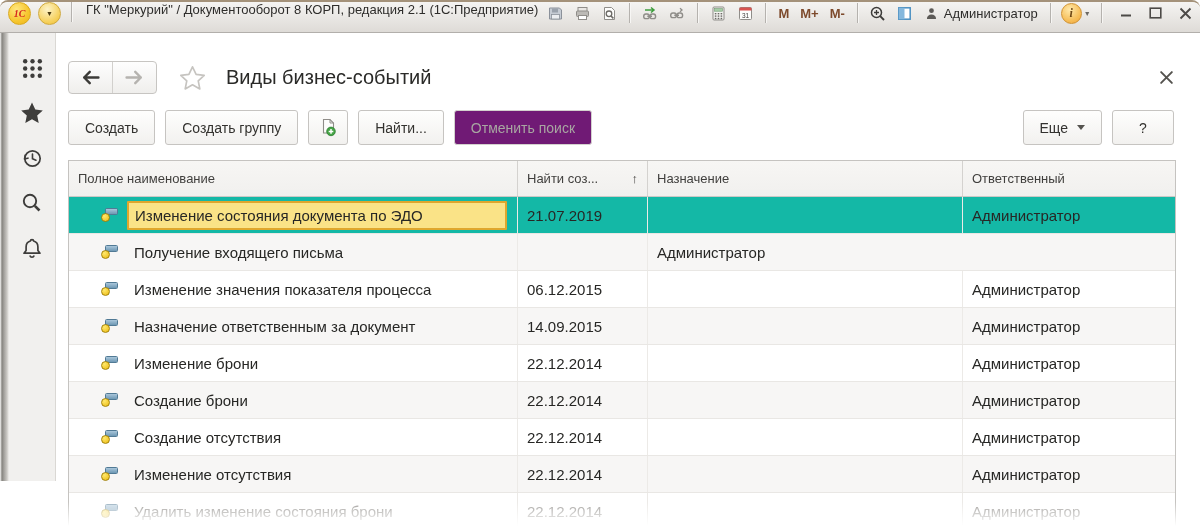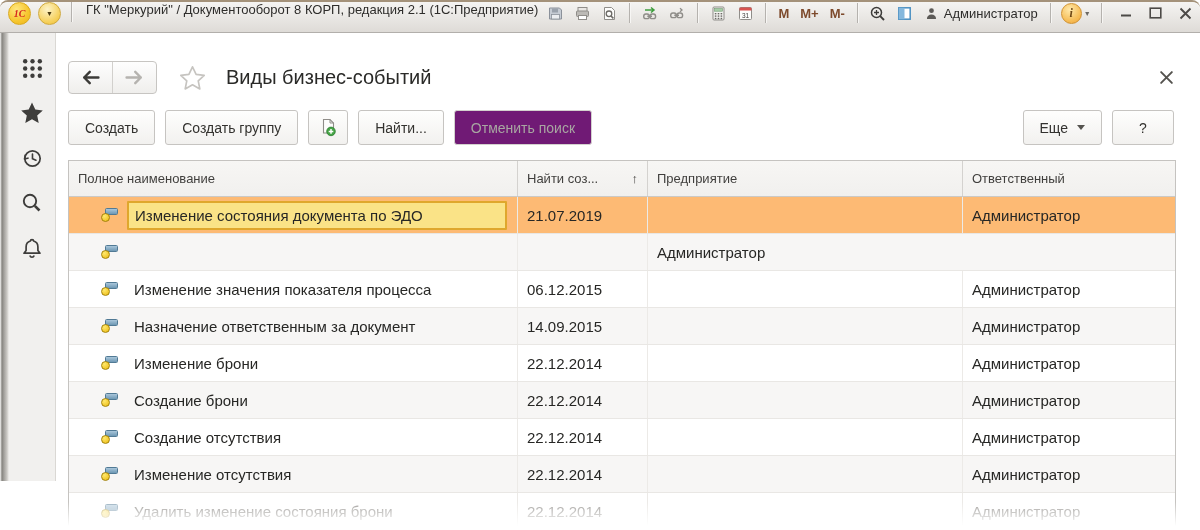--- a/index.html
+++ b/index.html
@@ -57,21 +57,21 @@
   .table{margin-left:12px;width:1106px;border:1px solid #c5c3c0;}
   .thead{display:grid;grid-template-columns:449px 130px 315px 1fr;height:35px;
     background:linear-gradient(#f7f6f4,#f1f0ee);border-bottom:1px solid #cbc9c6;}
   .th{display:flex;align-items:center;padding:0 9px;font-size:13px;color:#403f3d;border-right:1px solid #d4d2cf;cursor:default;}
   .th:last-child{border-right:none;}
   .th.sorted{justify-content:space-between;}
   .sort-arrow{font-size:13px;color:#403f3d;}
 
   .trow{display:grid;grid-template-columns:449px 130px 315px 1fr;height:36px;border-bottom:1px solid #e9e7e4;background:#fff;cursor:default;}
   .trow.stripe{background:#f7f6f5;}
-  .trow.selected{background:#fdba74;}
+  .trow.selected{background:#14b8a6;}
   .cell{display:flex;align-items:center;padding:0 9px;font-size:15px;color:#272725;border-right:1px solid #eceae7;overflow:hidden;white-space:nowrap;}
   .cell:last-child{border-right:none;}
   .cell.name{padding-left:32px;}
   .name-box{padding:3px 7px;overflow:hidden;white-space:nowrap;}
   .trow.selected .name-box{flex:1;margin-right:1px;border:2px solid #dfa72d;border-radius:1px;background:#fae387;padding:4px 6px;}
   .trow.faded .cell{color:#a3a19e;}
   .trow.faded .item-icon{opacity:.55;}
 
   .item-icon{position:relative;flex:none;width:16px;height:14px;margin-right:10px;}
   .item-icon::before{content:"";position:absolute;left:4px;top:0;width:11px;height:5px;border-radius:1.5px;
@@ -300,36 +300,37 @@
         <div class="btn icon-only" style="width:40px">?</div>
       </div>
 
       <div class="table">
         <div class="thead">
           <div class="th">Полное наименование</div>
           <div class="th sorted">
             <span>Найти соз...</span>
             <span class="sort-arrow">↑</span>
           </div>
-          <div class="th">Предприятие</div>
+          <div class="th">Назначение</div>
           <div class="th">Ответственный</div>
         </div>
         <div id="tbody">
             <div class="trow selected">
     <div class="cell name">
       <span class="item-icon"></span>
       <span class="name-box">Изменение состояния документа по ЭДО</span>
     </div>
     <div class="cell">21.07.2019</div>
     <div class="cell"></div>
     <div class="cell">Администратор</div>
   </div>
             <div class="trow stripe">
     <div class="cell name">
       <span class="item-icon"></span>
+      <span class="name-box">Получение входящего письма</span>
     </div>
     <div class="cell"></div>
     <div class="cell">Администратор</div>
   </div>
             <div class="trow">
     <div class="cell name">
       <span class="item-icon"></span>
       <span class="name-box">Изменение значения показателя процесса</span>
     </div>
     <div class="cell">06.12.2015</div>

